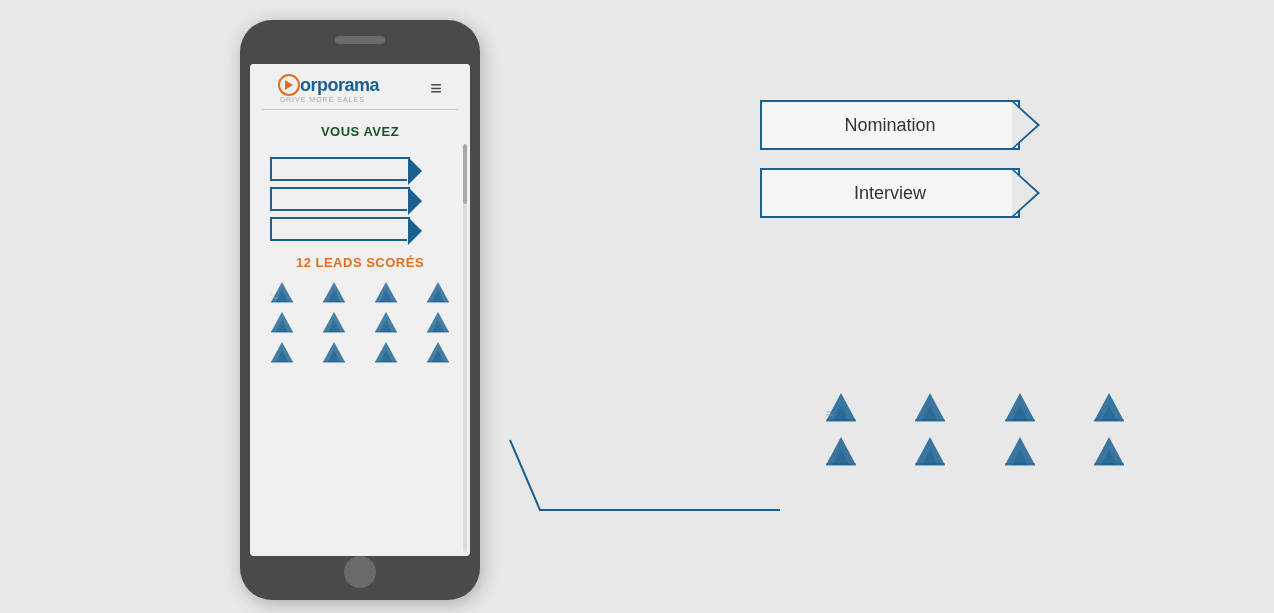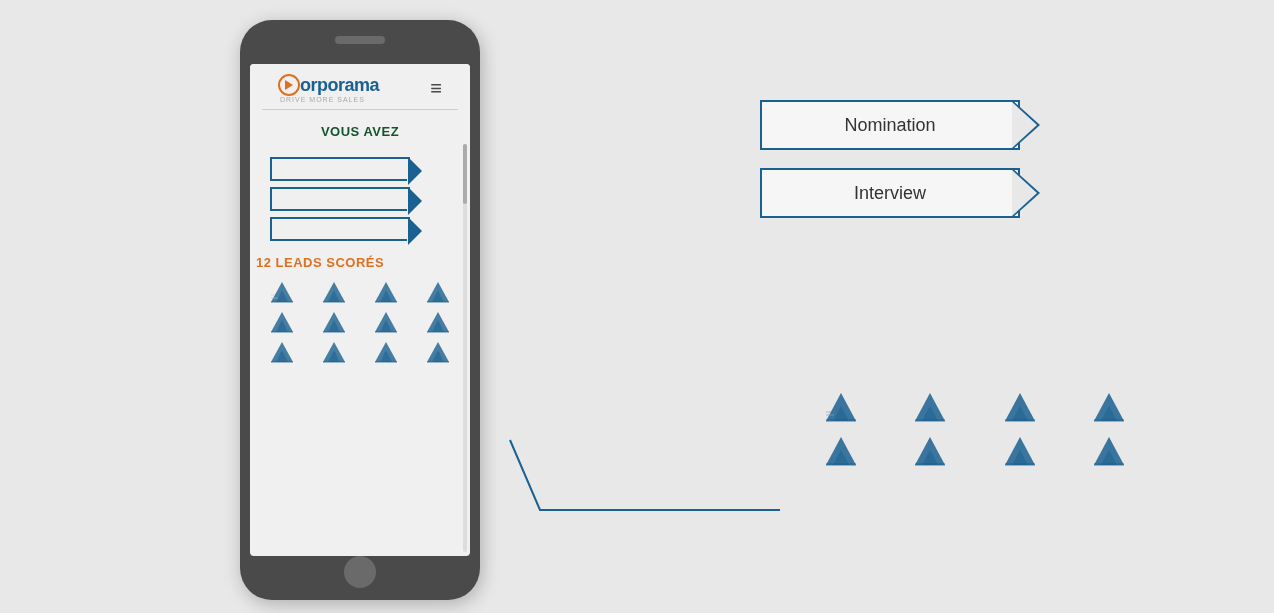--- a/index.html
+++ b/index.html
@@ -185,20 +185,21 @@
       right: -11px;
       top: 0px;
       width: 0;
       height: 0;
       border-top: 12px solid transparent;
       border-bottom: 12px solid transparent;
       border-left: 12px solid #f0f0f0;
     }
 
     .leads-section {
+      text-align: center;
       padding: 6px 6px 4px;
     }
 
     .leads-title {
       font-size: 13px;
       font-weight: 900;
       color: #e07020;
       text-transform: uppercase;
       letter-spacing: 0.5px;
     }

